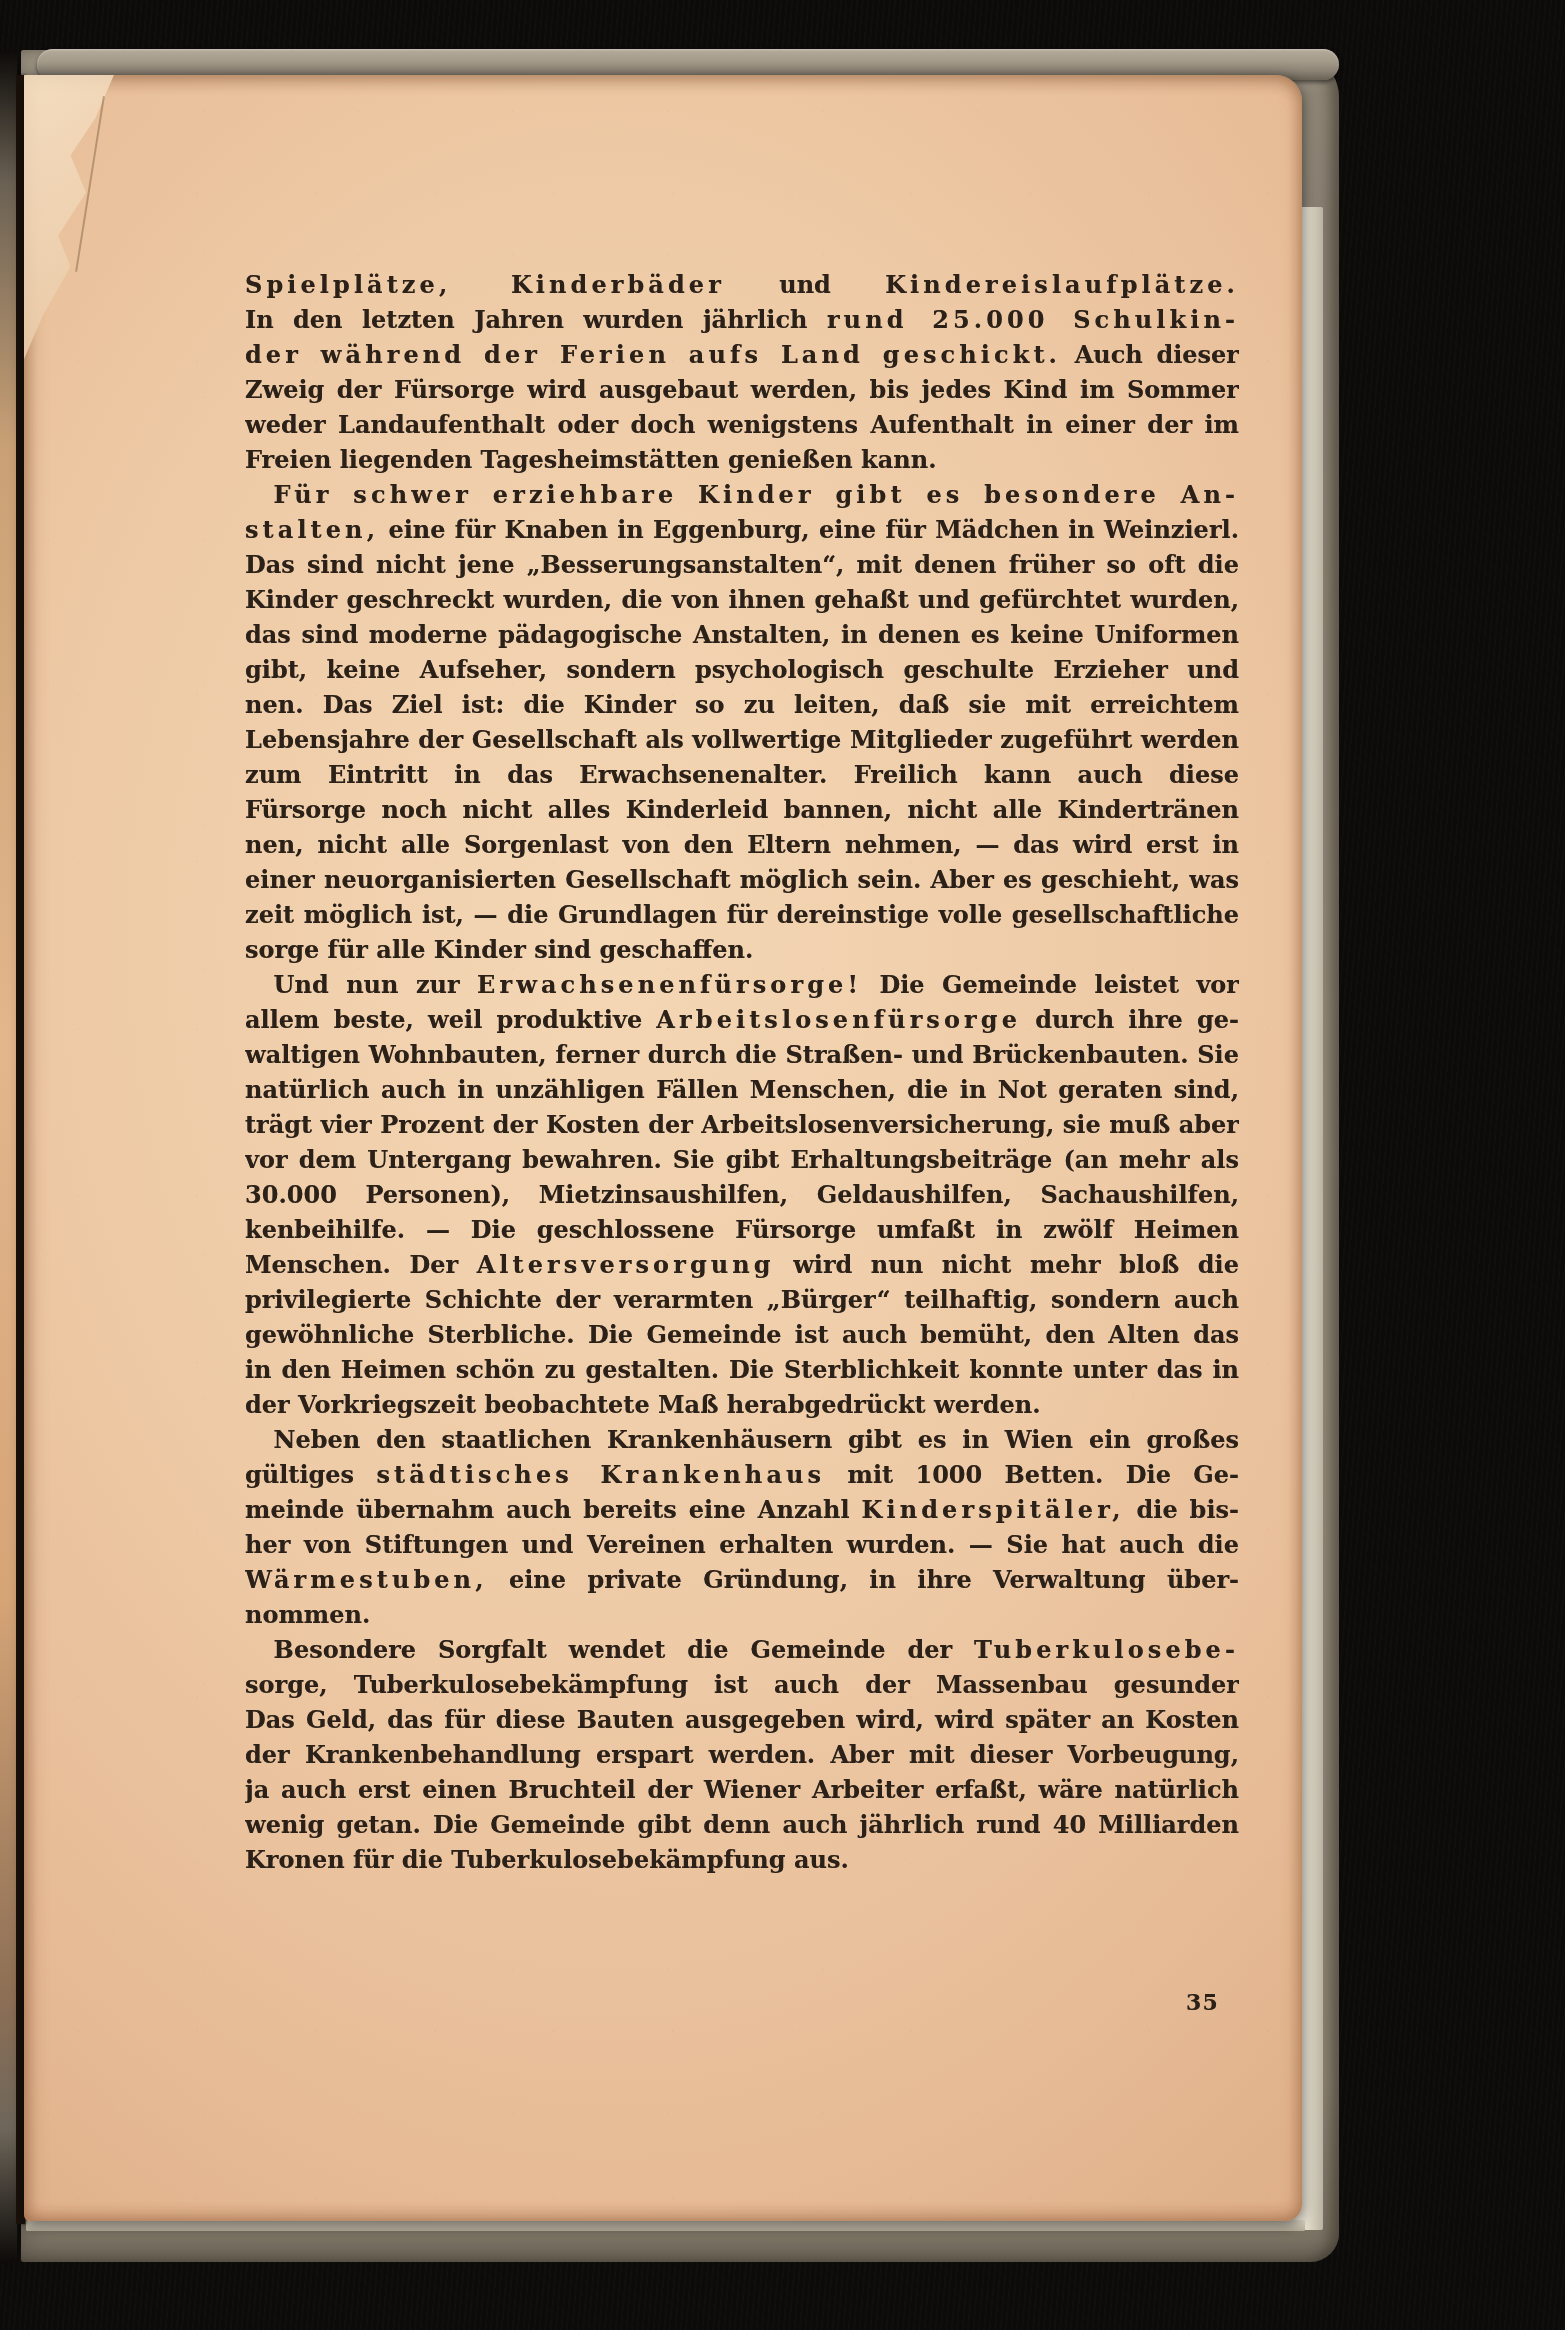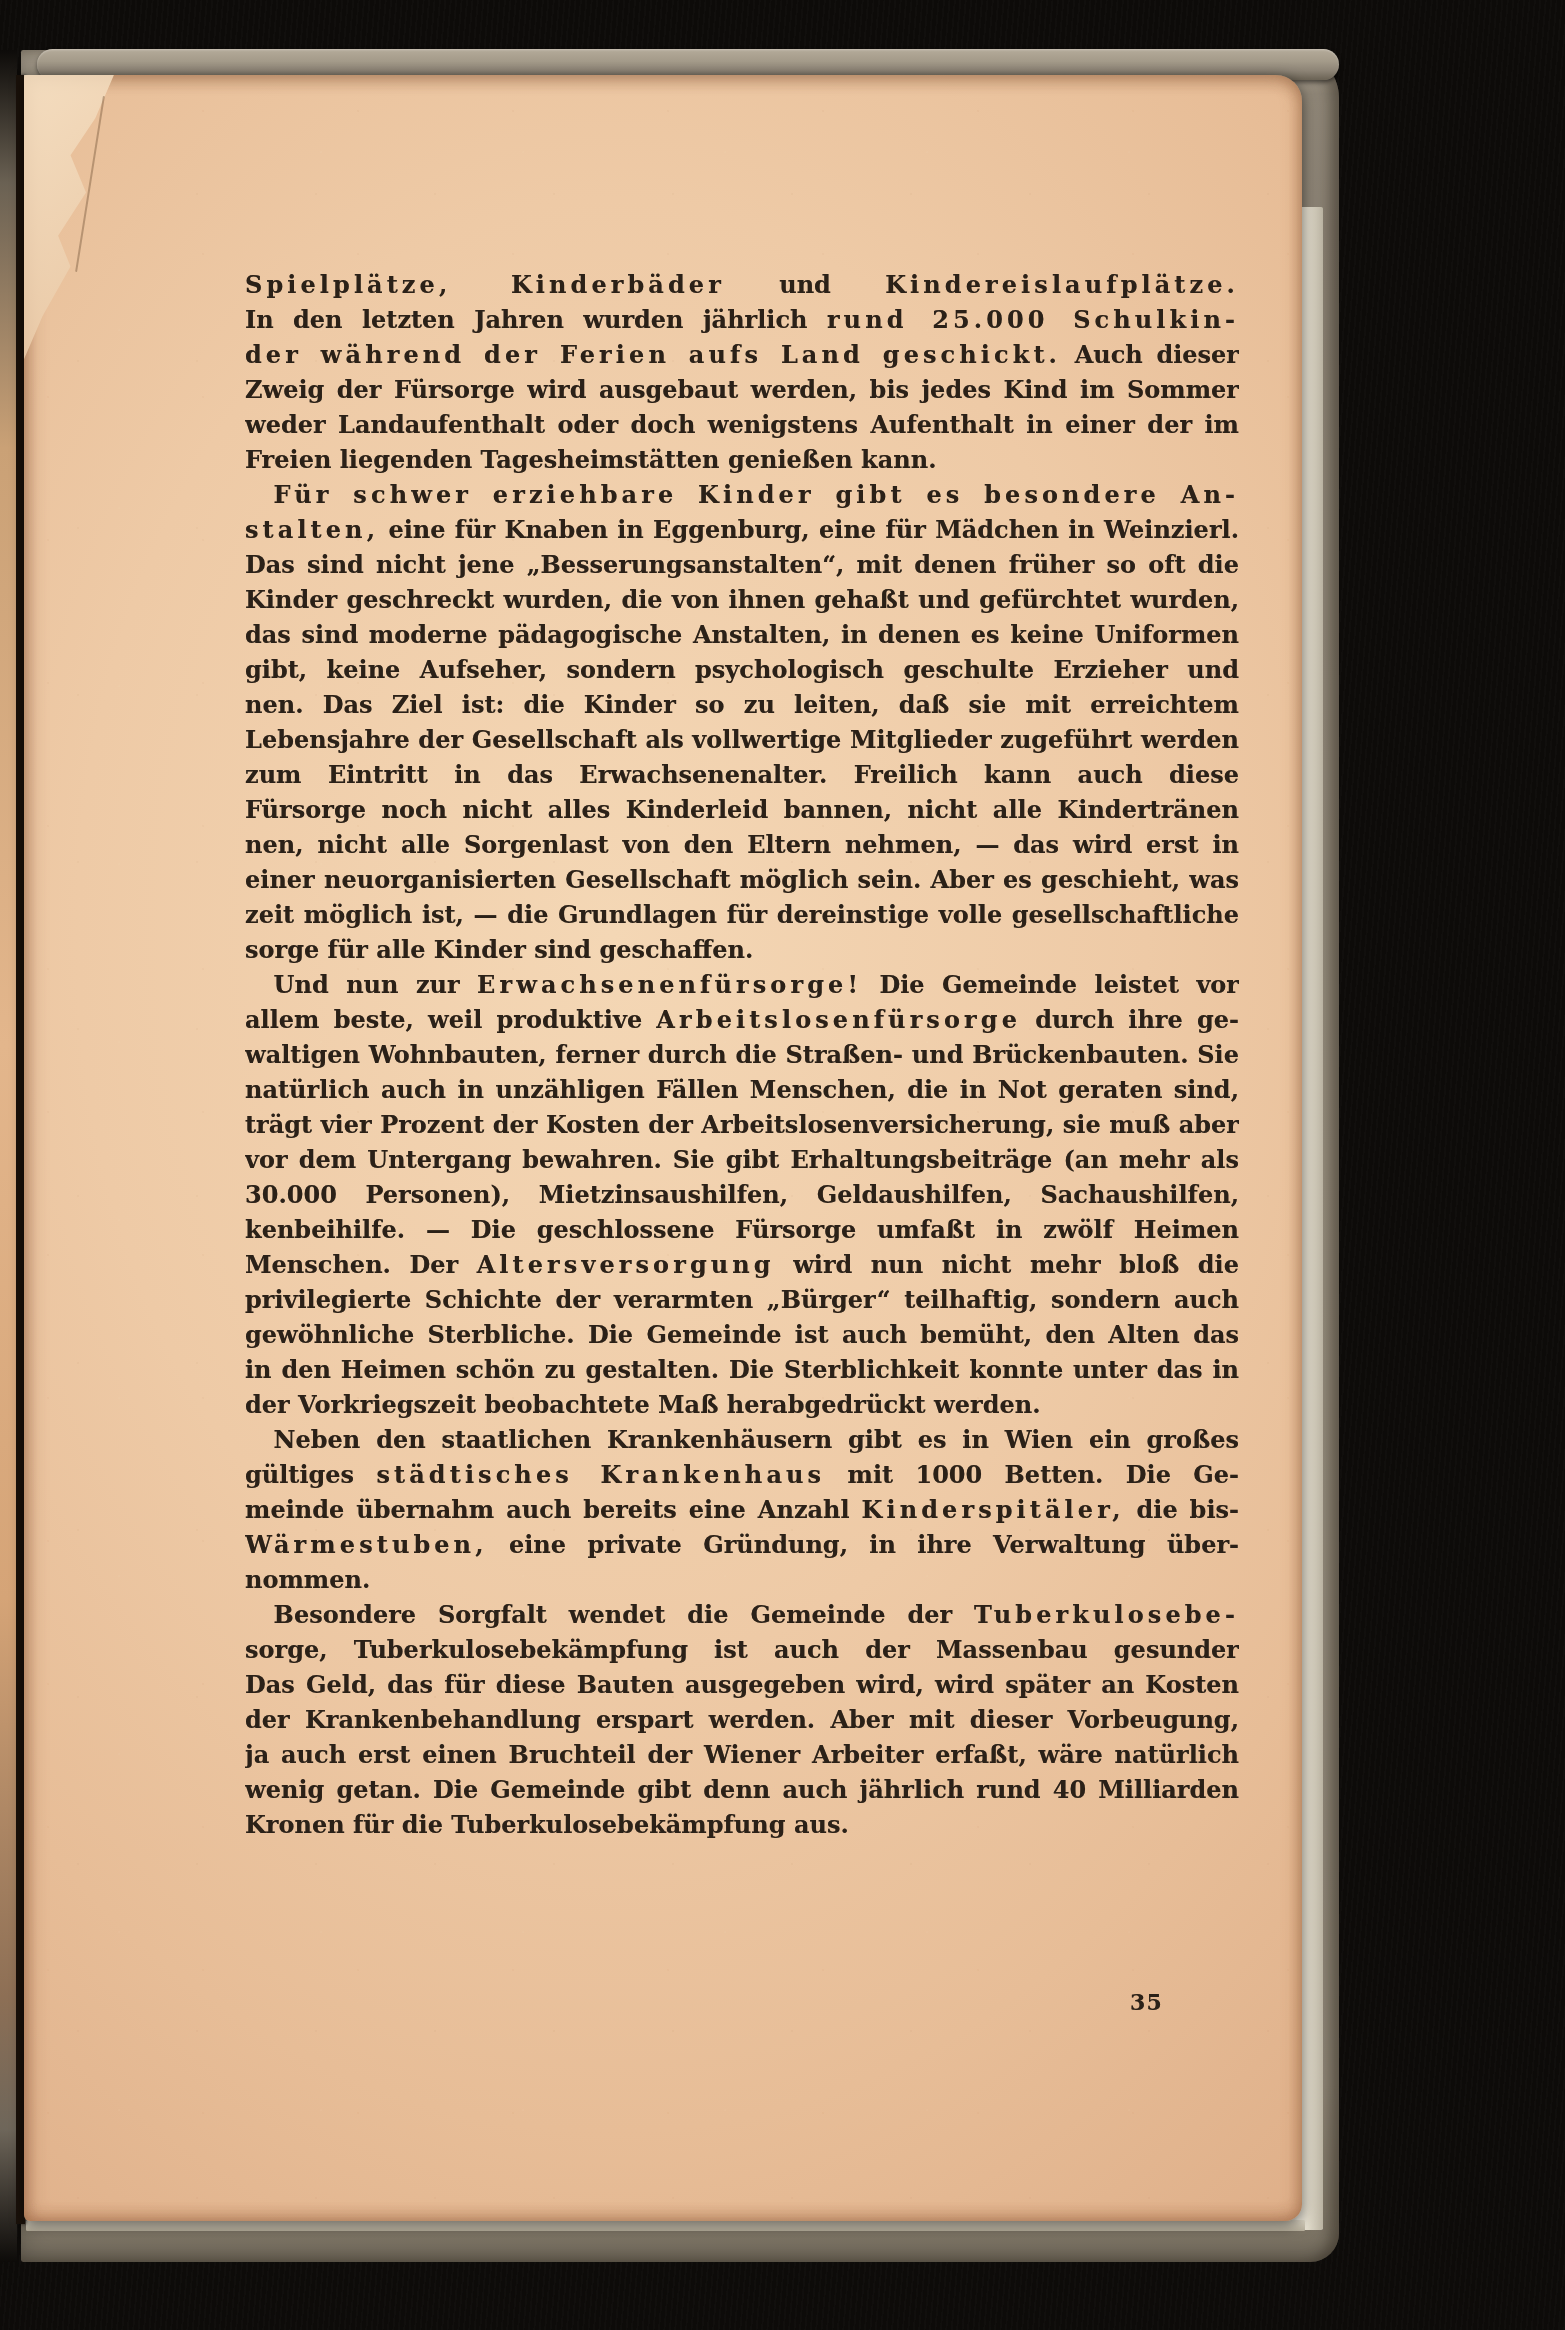--- a/index.html
+++ b/index.html
@@ -79,21 +79,21 @@
     height:35px;line-height:35px;overflow:hidden;
     text-align:justify;text-align-last:justify;text-justify:inter-word;
     white-space:normal;
     margin-left:44px;
   }
   .line.para-end{text-align-last:left;}
   .line.indent{text-indent:28.6px;}
   .sperr{letter-spacing:.17em;word-spacing:.05em;}
   .page-number{
     position:absolute;left:1130px;top:1989px;width:89px;height:26px;line-height:26px;
-    text-align:left;color:#2b2118;font-size:22px;font-weight:700;letter-spacing:1.2px;
+    text-align:right;color:#2b2118;font-size:22px;font-weight:700;letter-spacing:1.2px;
     text-shadow:0 0 0.6px rgba(43,33,24,.45);
   }
 </style>
 </head>
 <body>
 
 <div class="scene">
   <div class="cover"></div>
   <div class="cover-roll"></div>
   <div class="page-block-edge"></div>
@@ -137,20 +137,21 @@
       <div class="line"><span>30.000 Personen), Mietzinsaushilfen, Geldaushilfen, Sachaushilfen, Kran-</span></div>
       <div class="line"><span>kenbeihilfe. — Die geschlossene Fürsorge umfaßt in zwölf Heimen 11.000</span></div>
       <div class="line"><span>Menschen. Der </span><span class="sperr">Altersversorgung</span><span> wird nun nicht mehr bloß die</span></div>
       <div class="line"><span>privilegierte Schichte der verarmten „Bürger“ teilhaftig, sondern auch der</span></div>
       <div class="line"><span>gewöhnliche Sterbliche. Die Gemeinde ist auch bemüht, den Alten das Leben</span></div>
       <div class="line"><span>in den Heimen schön zu gestalten. Die Sterblichkeit konnte unter das in</span></div>
       <div class="line para-end"><span>der Vorkriegszeit beobachtete Maß herabgedrückt werden.</span></div>
       <div class="line indent"><span>Neben den staatlichen Krankenhäusern gibt es in Wien ein großes muster-</span></div>
       <div class="line"><span>gültiges </span><span class="sperr">städtisches Krankenhaus</span><span> mit 1000 Betten. Die Ge-</span></div>
       <div class="line"><span>meinde übernahm auch bereits eine Anzahl </span><span class="sperr">Kinderspitäler,</span><span> die bis-</span></div>
+      <div class="line"><span>her von Stiftungen und Vereinen erhalten wurden. — Sie hat auch die</span></div>
       <div class="line"><span class="sperr">Wärmestuben,</span><span> eine private Gründung, in ihre Verwaltung über-</span></div>
       <div class="line para-end"><span>nommen.</span></div>
       <div class="line indent"><span>Besondere Sorgfalt wendet die Gemeinde der </span><span class="sperr">Tuberkulosebe-</span></div>
       <div class="line"><span>sorge, Tuberkulosebekämpfung ist auch der Massenbau gesunder Wohnungen.</span></div>
       <div class="line"><span>Das Geld, das für diese Bauten ausgegeben wird, wird später an Kosten</span></div>
       <div class="line"><span>der Krankenbehandlung erspart werden. Aber mit dieser Vorbeugung, die</span></div>
       <div class="line"><span>ja auch erst einen Bruchteil der Wiener Arbeiter erfaßt, wäre natürlich zu</span></div>
       <div class="line"><span>wenig getan. Die Gemeinde gibt denn auch jährlich rund 40 Milliarden</span></div>
       <div class="line para-end"><span>Kronen für die Tuberkulosebekämpfung aus.</span></div>
     </div>

